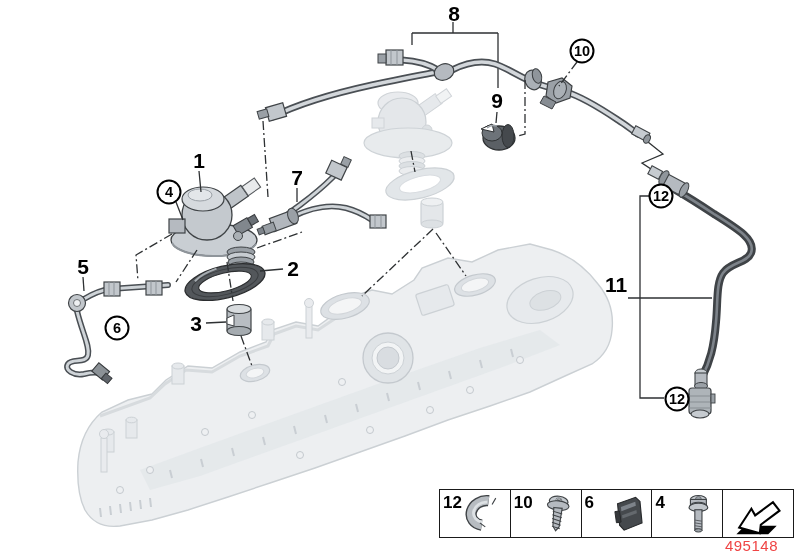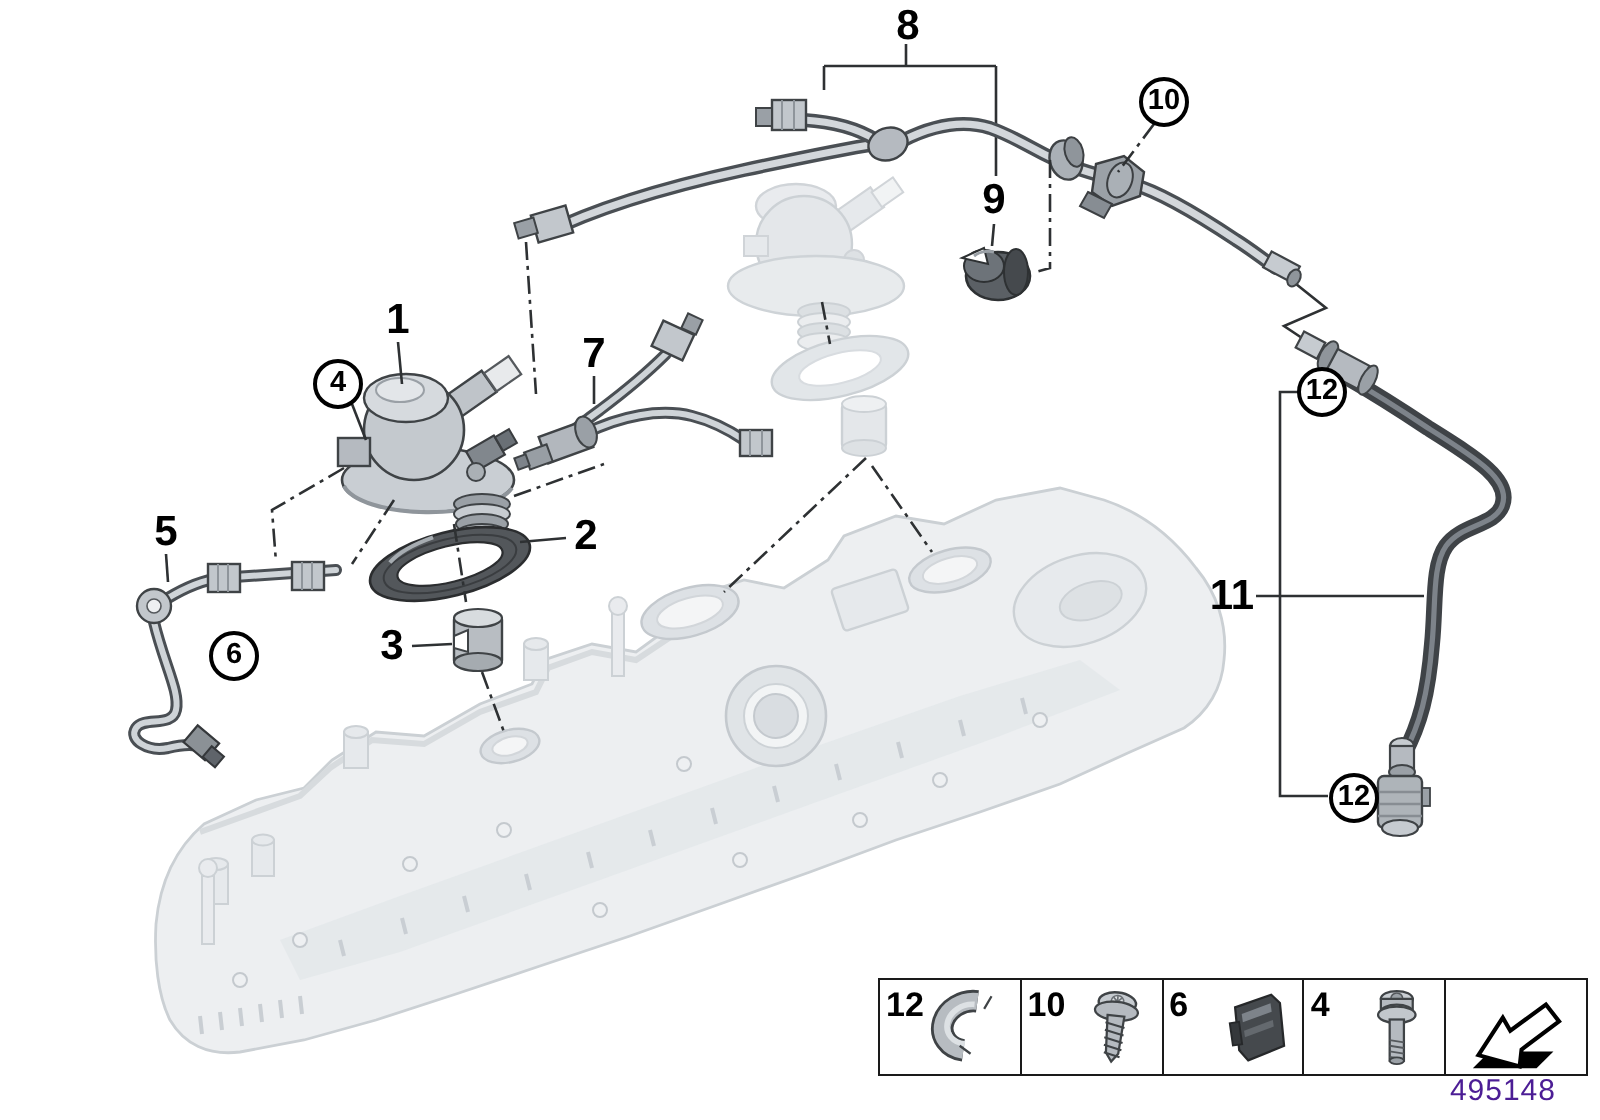--- a/index.html
+++ b/index.html
@@ -43,21 +43,21 @@
   }
   .legend .cell:last-child { border-right:none; }
   .legend .num {
     font-weight:bold; font-size:17px; color:#000; align-self:flex-start;
     margin-top:2px; min-width:21px;
   }
   .legend .licon { flex:1; height:45px; }
 
   .part-number {
     position:absolute; left:690px; top:537px; width:88px; text-align:right;
-    font-size:15px; color:#4c1d95; letter-spacing:0.5px;
+    font-size:15px; color:#ef4444; letter-spacing:0.5px;
   }
 </style>
 </head>
 <body>
 
 <div class="stage">
 
   <svg class="art" width="800" height="560" viewBox="0 0 800 560">
 
     <g>
@@ -316,21 +316,21 @@
   <div class="callout" style="left:199px; top:160px;">1</div>
   <div class="callout" style="left:293px; top:268px;">2</div>
   <div class="callout" style="left:196px; top:323px;">3</div>
   <div class="callout circled" style="left:169px; top:192px;">4</div>
   <div class="callout" style="left:83px; top:266px;">5</div>
   <div class="callout circled" style="left:117px; top:328px;">6</div>
   <div class="callout" style="left:297px; top:177px;">7</div>
   <div class="callout" style="left:454px; top:13px;">8</div>
   <div class="callout" style="left:497px; top:100px;">9</div>
   <div class="callout circled" style="left:582px; top:51px;">10</div>
-  <div class="callout" style="left:616px; top:298px;">11</div>
+  <div class="callout" style="left:616px; top:284px;">11</div>
   <div class="callout circled" style="left:661px; top:196px;">12</div>
   <div class="callout circled" style="left:677px; top:399px;">12</div>
 
   <div class="legend">
     <div class="cell">
       <span class="num">12</span>
       <svg class="licon" viewBox="0 0 44 48">
         <g transform="rotate(-20 22 24)">
           <path d="M29,12 A13,11 0 1 0 13,34" fill="none" stroke="#3f4346" stroke-width="12" stroke-linecap="butt"></path>
           <path d="M29,12 A13,11 0 1 0 13,34" fill="none" stroke="#b7bcc1" stroke-width="9" stroke-linecap="butt"></path>

